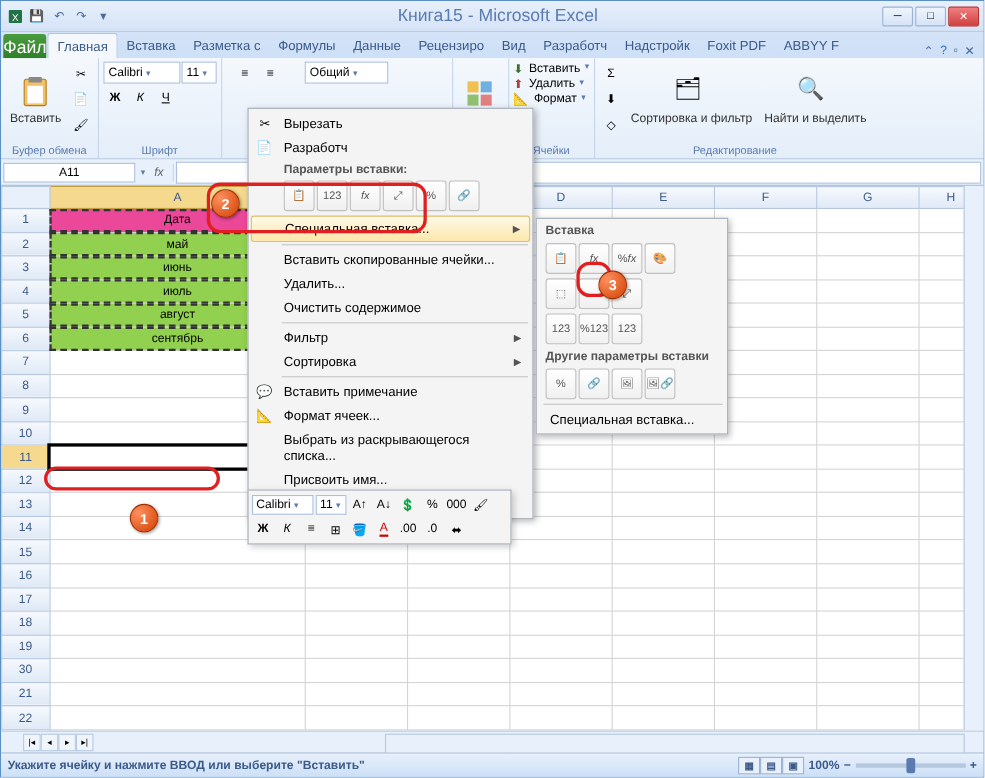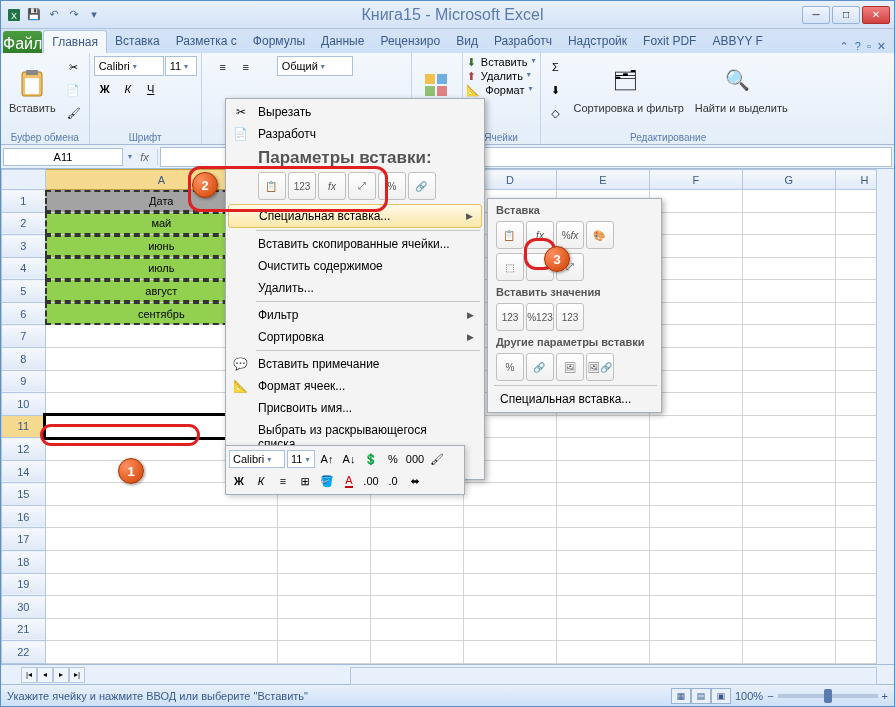--- a/index.html
+++ b/index.html
@@ -43,54 +43,54 @@
     
     
     .grid-area { flex: 1; display: flex; position: relative; overflow: hidden; background: #fff; }
     .grid { border-collapse: collapse; width: 100%; }
     .col-hdr { background: linear-gradient(#f6f9fd, #dfe9f6); border: 1px solid #b5c8e0; text-align: center; height: 20px; color: #3b5a8a; font-weight: normal; }
     .col-hdr.sel { background: #f5d98f; border-color: #c0a040; }
     .row-hdr { background: linear-gradient(#f6f9fd, #dfe9f6); border: 1px solid #b5c8e0; text-align: center; width: 30px; color: #3b5a8a; }
     .row-hdr.sel { background: #f5d98f; }
     .cell { border: 1px solid #d4d4d4; height: 20px; padding: 0 3px; text-align: center; }
     .corner { background: #e8f0fb; border: 1px solid #b5c8e0; width: 30px; }
-    .yellow-cell { background: #a3a3a3; }
+    .yellow-cell { background: #ec4899; }
     .green-cell { background: #92d050; text-align: center; }
     .marching { outline: 2px dashed #333; outline-offset: -2px; }
     .sel-row { outline: 3px solid #000; outline-offset: -1px; }
     
     
     .ctx-menu { position: absolute; background: #f4f4f4; border: 1px solid #a5aeb9; box-shadow: 2px 2px 6px rgba(0,0,0,0.3); padding: 2px; font-size: 12px; }
     .ctx-main { left: 225px; top: 98px; width: 260px; }
     .ctx-item { display: flex; align-items: center; padding: 4px 8px 4px 30px; cursor: pointer; position: relative; min-height: 22px; }
     .ctx-item.hl { background: linear-gradient(#fef9e9, #fce8a9); border: 1px solid #e0c060; border-radius: 3px; }
     .ctx-icon { position: absolute; left: 4px; width: 18px; height: 18px; display: flex; align-items: center; justify-content: center; }
     .ctx-sep { height: 1px; background: #c5c5c5; margin: 2px 2px 2px 28px; }
     .ctx-sub-arrow { margin-left: auto; font-size: 9px; color: #555; }
-    .ctx-label { color: #555; font-size: 17px; padding: 3px 8px 2px 30px; font-weight: bold; }
+    .ctx-label { color: #555; font-size: 11px; padding: 3px 8px 2px 30px; font-weight: bold; }
     .ctx-icon-row { padding: 2px 4px 4px 30px; display: flex; gap: 2px; }
     .paste-opt { width: 28px; height: 28px; border: 1px solid #c0c0c0; border-radius: 3px; background: linear-gradient(#fff, #f0f0f0); display: flex; align-items: center; justify-content: center; cursor: pointer; font-size: 10px; color: #555; }
     
     
     .ctx-sub { left: 487px; top: 198px; width: 175px; }
     .sub-group-label { color: #555; font-weight: bold; padding: 3px 6px; font-size: 11px; }
     .sub-icons { display: flex; gap: 2px; flex-wrap: wrap; padding: 2px 6px; }
     
     
     .mini-tb { position: absolute; left: 225px; top: 445px; background: #f4f4f4; border: 1px solid #a5aeb9; box-shadow: 2px 2px 6px rgba(0,0,0,0.2); padding: 3px; display: flex; flex-direction: column; gap: 2px; width: 240px; }
     .mini-row { display: flex; gap: 2px; align-items: center; }
     .mini-combo { border: 1px solid #abc0dc; background: #fff; padding: 1px 3px; font-size: 11px; height: 18px; display: flex; align-items: center; }
     .mini-btn { width: 20px; height: 20px; display: flex; align-items: center; justify-content: center; cursor: pointer; border-radius: 2px; font-size: 11px; }
     
     
     .callout { position: absolute; width: 26px; height: 26px; border-radius: 50%; background: radial-gradient(circle at 30% 30%, #ff9060, #d04000); color: #fff; display: flex; align-items: center; justify-content: center; font-weight: bold; font-size: 13px; box-shadow: 1px 1px 3px rgba(0,0,0,0.4); border: 1px solid #a03000; }
     .red-hl { position: absolute; border: 3px solid #e02020; border-radius: 12px; pointer-events: none; }
     
     
-    .status-bar { height: 22px; background: linear-gradient(#e8f0fb, #cde0f7); border-top: 1px solid #a5bad8; display: flex; align-items: center; padding: 0 6px; font-size: 11px; color: #3b5a8a; }
+    .status-bar { height: 22px; background: linear-gradient(#e8f0fb, #cde0f7); border-top: 1px solid #a5bad8; display: flex; align-items: center; padding: 0 6px; font-size: 11px; color: #3b5a8a; font-weight: bold; }
     .status-right { margin-left: auto; display: flex; align-items: center; gap: 4px; }
     .view-btns { display: flex; }
     .view-btn { width: 20px; height: 16px; border: 1px solid #9ab3d5; background: #e8f0fb; display: flex; align-items: center; justify-content: center; font-size: 9px; }
     .zoom-slider { width: 100px; height: 4px; background: #b5c8e0; position: relative; }
     .zoom-thumb { position: absolute; width: 8px; height: 14px; background: #5a7bb0; top: -5px; left: 46px; border-radius: 2px; }
     
     
     .sheet-tabs { height: 20px; display: flex; align-items: center; background: #e8f0fb; border-top: 1px solid #a5bad8; padding-left: 20px; gap: 0; }
     .sheet-nav { display: flex; gap: 0; }
     .sheet-nav-btn { width: 16px; height: 16px; border: 1px solid #b5c8e0; display: flex; align-items: center; justify-content: center; font-size: 8px; background: #f0f5fc; }
@@ -420,20 +420,31 @@
             <td class="cell"></td>
             <td class="cell"></td>
             <td class="cell"></td>
             <td class="cell"></td>
             <td class="cell"></td>
             <td class="cell"></td>
             <td class="cell"></td>
             <td class="cell"></td>
           </tr>
           <tr>
+            <td class="row-hdr">13</td>
+            <td class="cell"></td>
+            <td class="cell"></td>
+            <td class="cell"></td>
+            <td class="cell"></td>
+            <td class="cell"></td>
+            <td class="cell"></td>
+            <td class="cell"></td>
+            <td class="cell"></td>
+          </tr>
+          <tr>
             <td class="row-hdr">14</td>
             <td class="cell"></td>
             <td class="cell"></td>
             <td class="cell"></td>
             <td class="cell"></td>
             <td class="cell"></td>
             <td class="cell"></td>
             <td class="cell"></td>
             <td class="cell"></td>
           </tr>
@@ -580,48 +591,48 @@
   </div>
   <div class="ctx-item hl">
       <span>Специальная вставка...</span>
       <span class="ctx-sub-arrow">▶</span>
     </div>
   <div class="ctx-sep"></div>
   <div class="ctx-item">
       <span>Вставить скопированные ячейки...</span>
     </div>
   <div class="ctx-item">
+      <span>Удалить...</span>
+    </div>
+  <div class="ctx-item">
       <span>Очистить содержимое</span>
-    </div>
-  <div class="ctx-item">
-      <span>Удалить...</span>
     </div>
   <div class="ctx-sep"></div>
   <div class="ctx-item">
       <span>Фильтр</span>
       <span class="ctx-sub-arrow">▶</span>
     </div>
   <div class="ctx-item">
       <span>Сортировка</span>
       <span class="ctx-sub-arrow">▶</span>
     </div>
   <div class="ctx-sep"></div>
   <div class="ctx-item">
       <span class="ctx-icon">💬</span>
       <span>Вставить примечание</span>
     </div>
   <div class="ctx-item">
       <span class="ctx-icon">📐</span>
       <span>Формат ячеек...</span>
     </div>
   <div class="ctx-item">
+      <span>Выбрать из раскрывающегося списка...</span>
+    </div>
+  <div class="ctx-item">
       <span>Присвоить имя...</span>
-    </div>
-  <div class="ctx-item">
-      <span>Выбрать из раскрывающегося списка...</span>
     </div>
   <div class="ctx-item">
       <span class="ctx-icon">🔗</span>
       <span>Гиперссылка...</span>
     </div>
 </div>
 
 <div class="ctx-menu ctx-sub">
   <div class="sub-group-label">Вставка</div>
   <div class="sub-icons">
@@ -630,21 +641,20 @@
         <i>fx</i>
       </div>
     <div class="paste-opt">%<i>fx</i></div>
     <div class="paste-opt">🎨</div>
   </div>
   <div class="sub-icons">
     <div class="paste-opt">⬚</div>
     <div class="paste-opt">↔</div>
     <div class="paste-opt">⤢</div>
   </div>
-  <div class="sub-group-label">Вставить значения</div>
   <div class="sub-icons">
     <div class="paste-opt">123</div>
     <div class="paste-opt">%123</div>
     <div class="paste-opt">123</div>
   </div>
   <div class="sub-group-label">Другие параметры вставки</div>
   <div class="sub-icons">
     <div class="paste-opt">%</div>
     <div class="paste-opt">🔗</div>
     <div class="paste-opt">🖼</div>

